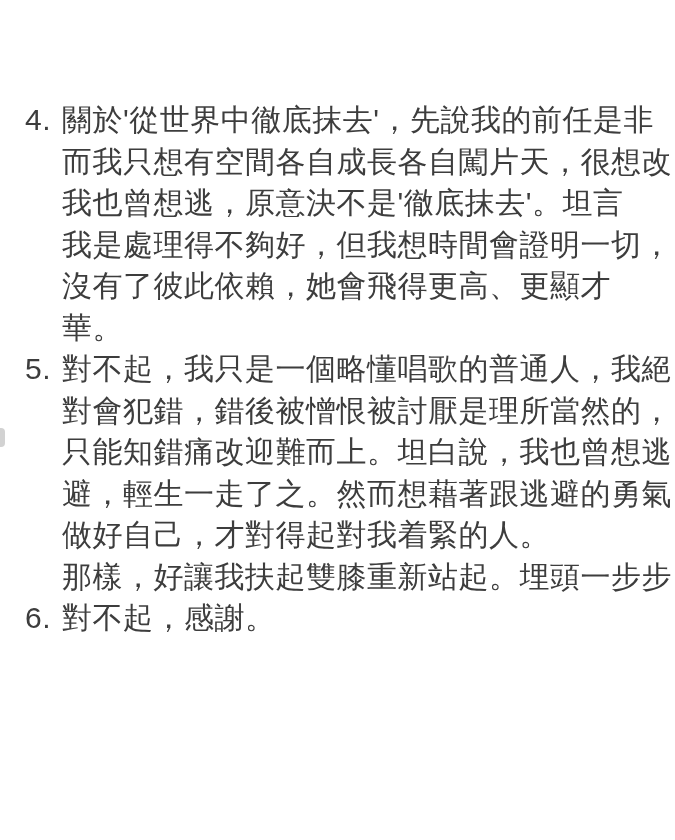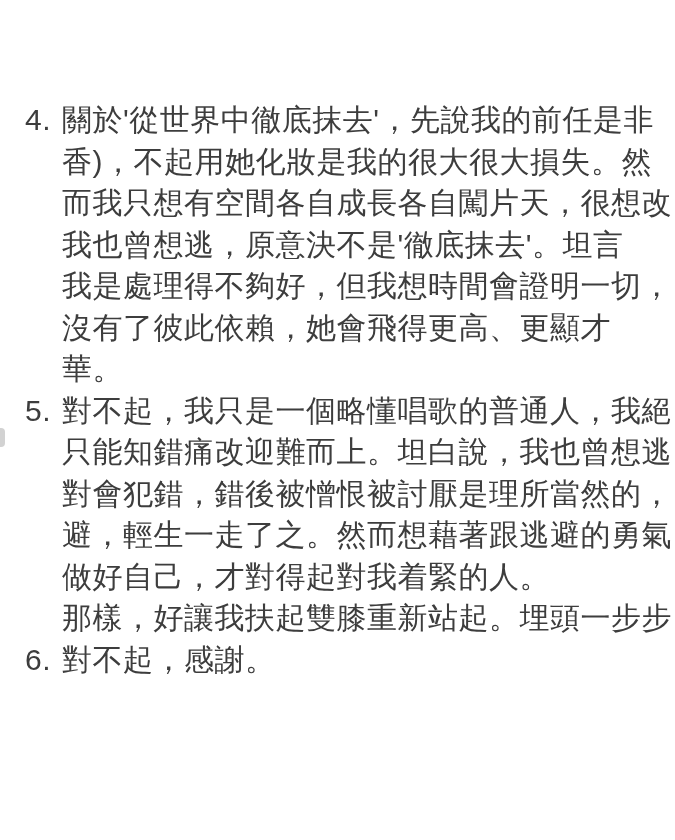--- a/index.html
+++ b/index.html
@@ -56,35 +56,34 @@
 
 <div class="page">
   <div class="edge-artifact"></div>
 
   <div class="content">
 
     <div class="item">
       <div class="num">4.</div>
       <div class="lines">
         <div class="line">關於'從世界中徹底抹去'，先說我的前任是非</div>
-        <div class="line">香)，不起用她化妝是我的很大很大損失。然</div>
         <div class="line">而我只想有空間各自成長各自闖片天，很想改</div>
         <div class="line">我也曾想逃，原意決不是'徹底抹去'。坦言</div>
         <div class="line">我是處理得不夠好，但我想時間會證明一切，</div>
         <div class="line">沒有了彼此依賴，她會飛得更高、更顯才</div>
         <div class="line">華。</div>
       </div>
     </div>
 
     <div class="item">
       <div class="num">5.</div>
       <div class="lines">
         <div class="line">對不起，我只是一個略懂唱歌的普通人，我絕</div>
+        <div class="line">對會犯錯，錯後被憎恨被討厭是理所當然的，</div>
         <div class="line">只能知錯痛改迎難而上。坦白說，我也曾想逃</div>
-        <div class="line">對會犯錯，錯後被憎恨被討厭是理所當然的，</div>
         <div class="line">避，輕生一走了之。然而想藉著跟逃避的勇氣</div>
         <div class="line">做好自己，才對得起對我着緊的人。</div>
         <div class="line">那樣，好讓我扶起雙膝重新站起。埋頭一步步</div>
       </div>
     </div>
 
     <div class="item">
       <div class="num">6.</div>
       <div class="lines">
         <div class="line">對不起，感謝。</div>

